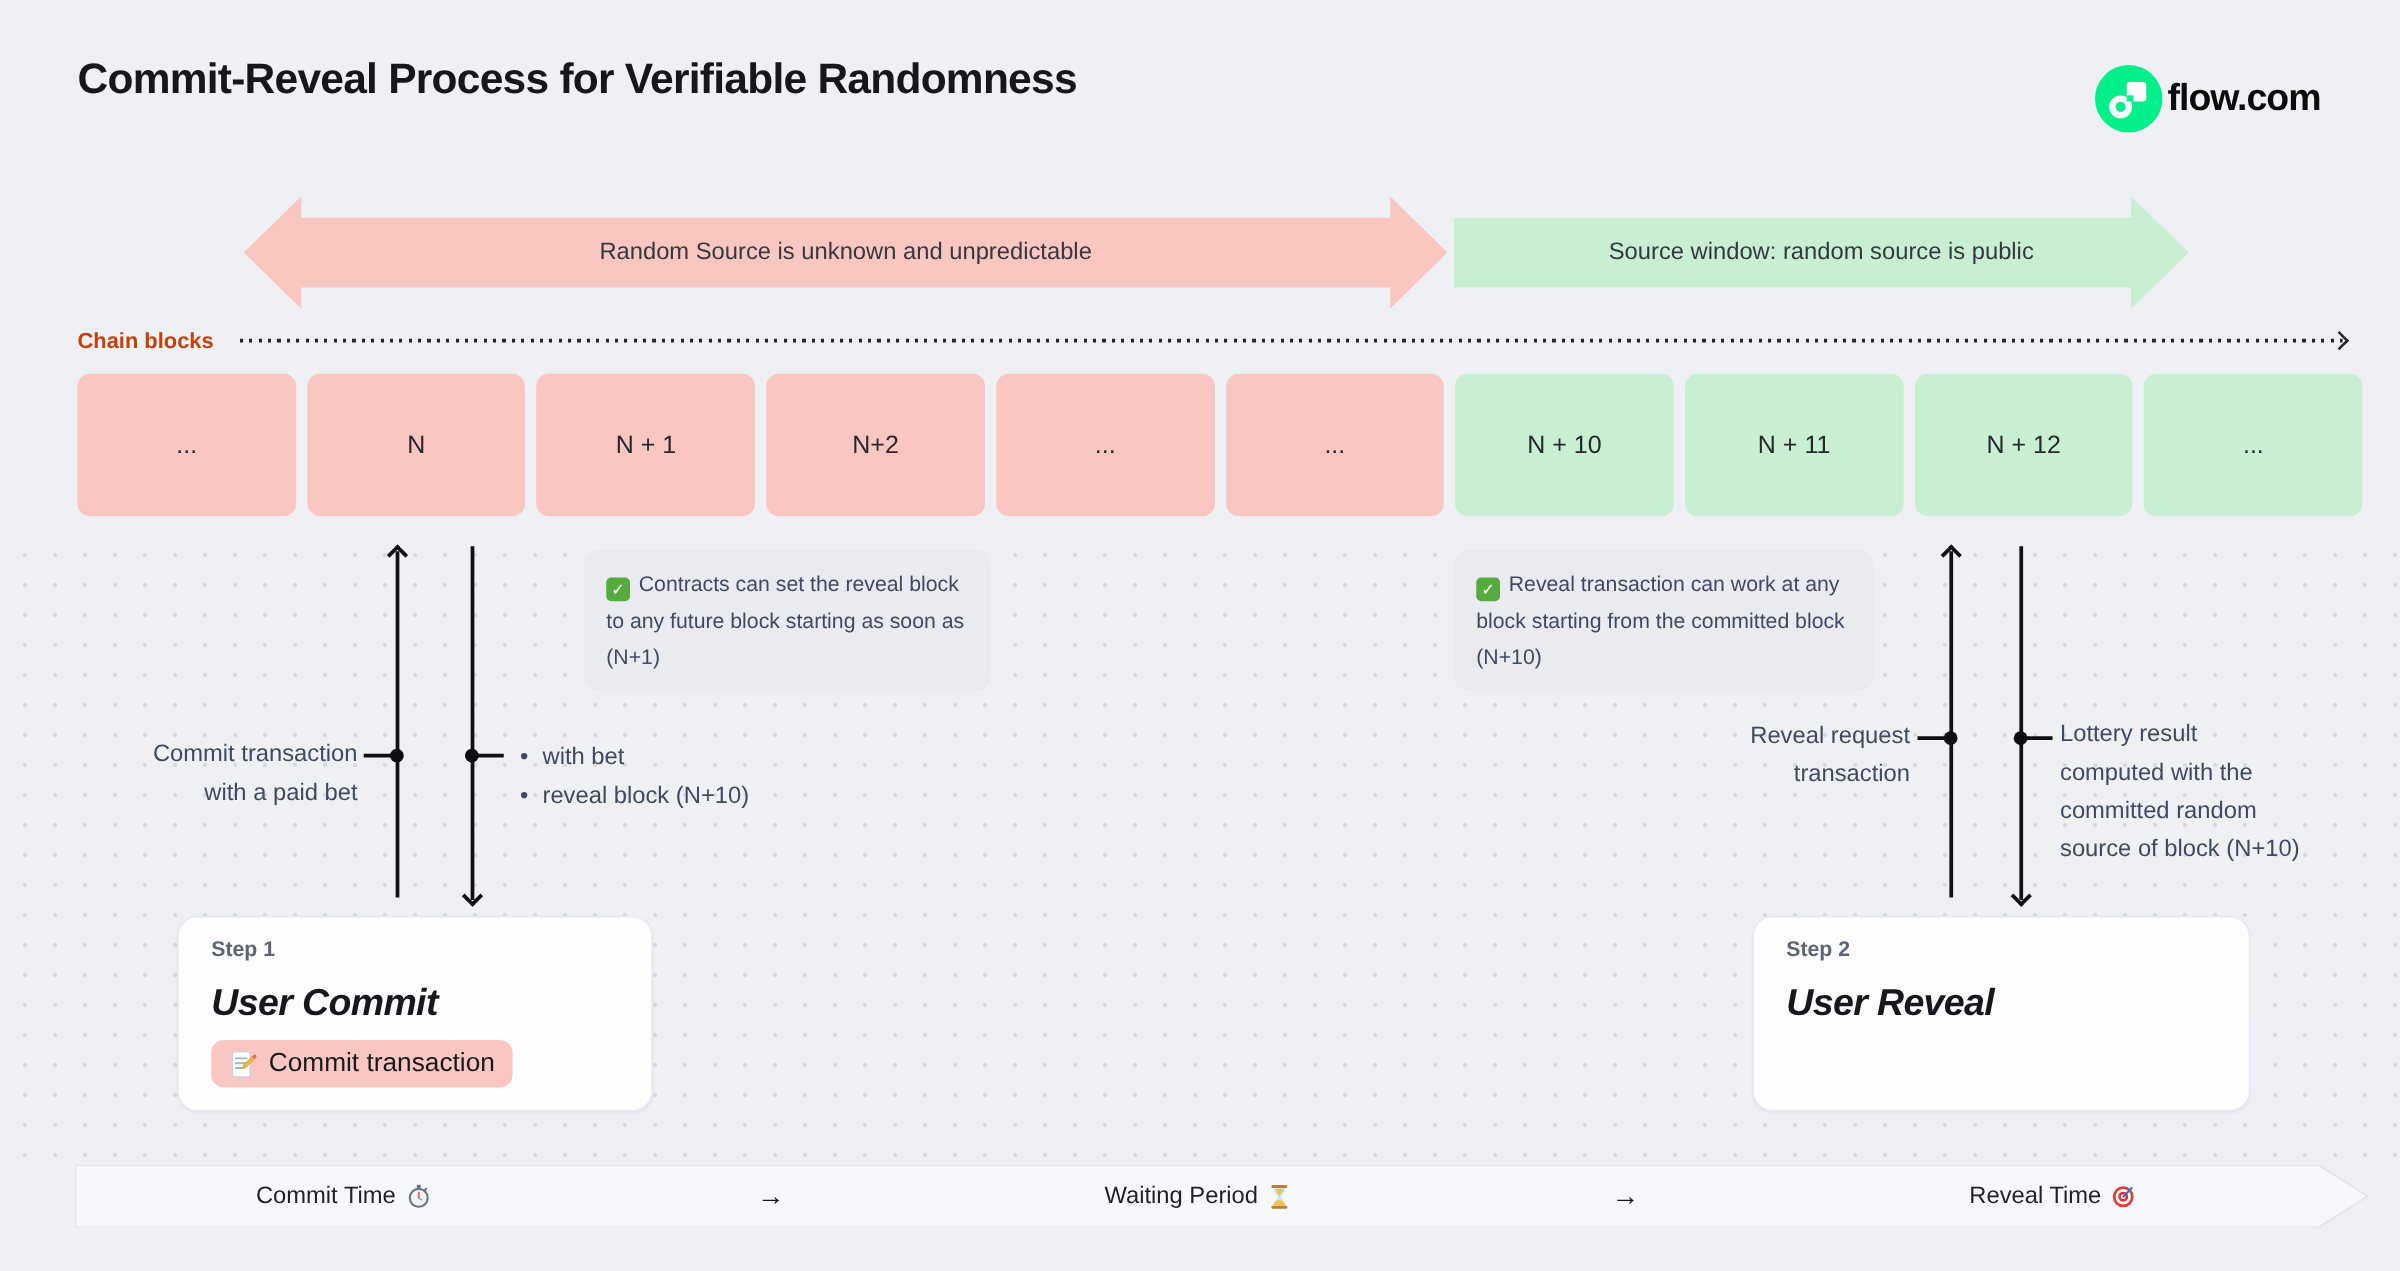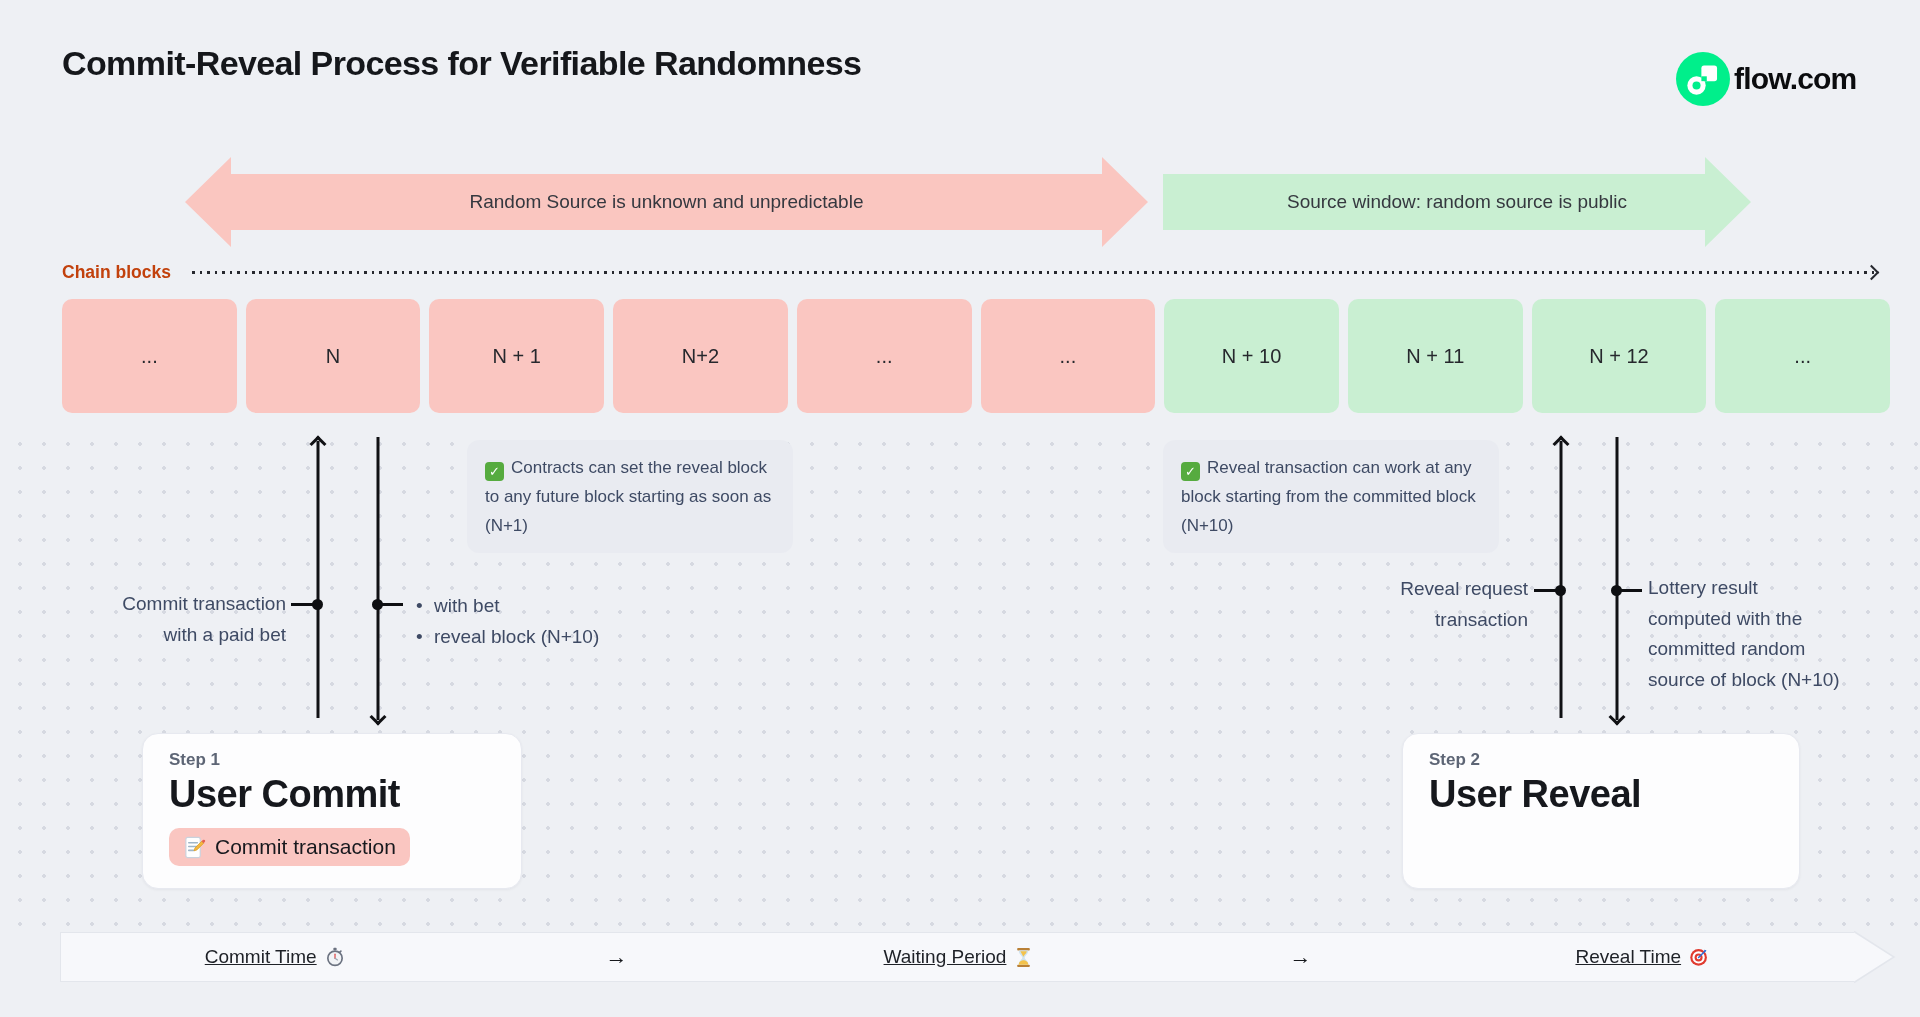--- a/index.html
+++ b/index.html
@@ -14,21 +14,21 @@
   .abs { position:absolute; }
 
   
   .title { left:62px; top:44px; font-size:34px; font-weight:700; letter-spacing:-0.6px; color:#15171b; }
   .brand { left:1676px; top:52px; display:flex; align-items:center; gap:4px; cursor:pointer; }
   .brand-word { font-size:30px; font-weight:800; letter-spacing:-0.8px; color:#0b0c0e; }
 
   
   .phase { height:90px; top:157px; display:flex; align-items:center; justify-content:center;
            font-size:19px; color:#35383f; }
-  .phase-red { left:185px; width:963px; background:#fac6c0;
+  .phase-red { left:195px; width:963px; background:#fac6c0;
     clip-path:polygon(0 50%, 46px 0, 46px 19%, calc(100% - 46px) 19%, calc(100% - 46px) 0,
                       100% 50%, calc(100% - 46px) 100%, calc(100% - 46px) 81%, 46px 81%, 46px 100%); }
   .phase-green { left:1163px; width:588px; background:#c9efd2;
     clip-path:polygon(0 19%, calc(100% - 46px) 19%, calc(100% - 46px) 0, 100% 50%,
                       calc(100% - 46px) 100%, calc(100% - 46px) 81%, 0 81%); }
 
   
   .chain-label { left:62px; top:262px; font-size:17.5px; font-weight:700; color:#c2410c; }
   .chain-dots { left:192px; top:271px; width:1682px; height:2.5px;
     background:repeating-linear-gradient(to right,#26282e 0 2.5px,transparent 2.5px 7.5px); }
@@ -72,31 +72,31 @@
   .lbl ul { list-style:none; margin-top:2px; }
   .lbl li { padding-left:26px; position:relative; }
   .lbl li::before { content:"•"; position:absolute; left:8px; }
 
   
   .card { background:#fdfdfe; border:1.5px solid #e7e9f0; border-radius:16px;
           padding:16px 26px; box-shadow:0 1px 3px rgba(20,24,40,.05); }
   .card1 { left:142px; top:733px; width:380px; height:156px; }
   .card2 { left:1402px; top:733px; width:398px; height:156px; }
   .eyebrow { font-size:17px; font-weight:700; color:#5d6575; }
-  .card-title { font-size:38px; font-weight:800; letter-spacing:-0.5px; color:#16181d; margin-top:3px; }
+  .card-title { font-size:30px; font-weight:800; letter-spacing:-0.5px; color:#16181d; margin-top:16px;font-style:italic; }
   .pill { display:inline-flex; align-items:center; gap:9px; margin-top:12px; padding:7px 14px;
           border-radius:10px; font-size:21px; font-weight:500; color:#17191e; }
   .pill--pink { background:#fac6c1; }
   .pill--green { background:#c9efd2; }
 
   
   .timeline { left:60px; top:932px; width:1796px; height:50px; background:#f7f8fb;
     border:1.5px solid #e3e6ec; border-right:none; display:flex; align-items:center; }
   .t-item { flex:1; display:flex; align-items:center; justify-content:center; gap:8px;
-            font-size:19px; font-weight:500; color:#1e2127;text-decoration:underline; }
+            font-size:19px; font-weight:500; color:#1e2127; }
   .t-arrow { flex:0.6; display:flex; justify-content:center; font-size:22px; color:#16181c; }
   .t-chev { left:1854px; top:930px; }
 
   .ico { display:inline-block; vertical-align:middle; }
 </style>
 </head>
 <body>
 
 <div class="abs title">Commit-Reveal Process for Verifiable Randomness</div>
 <div class="abs brand">

